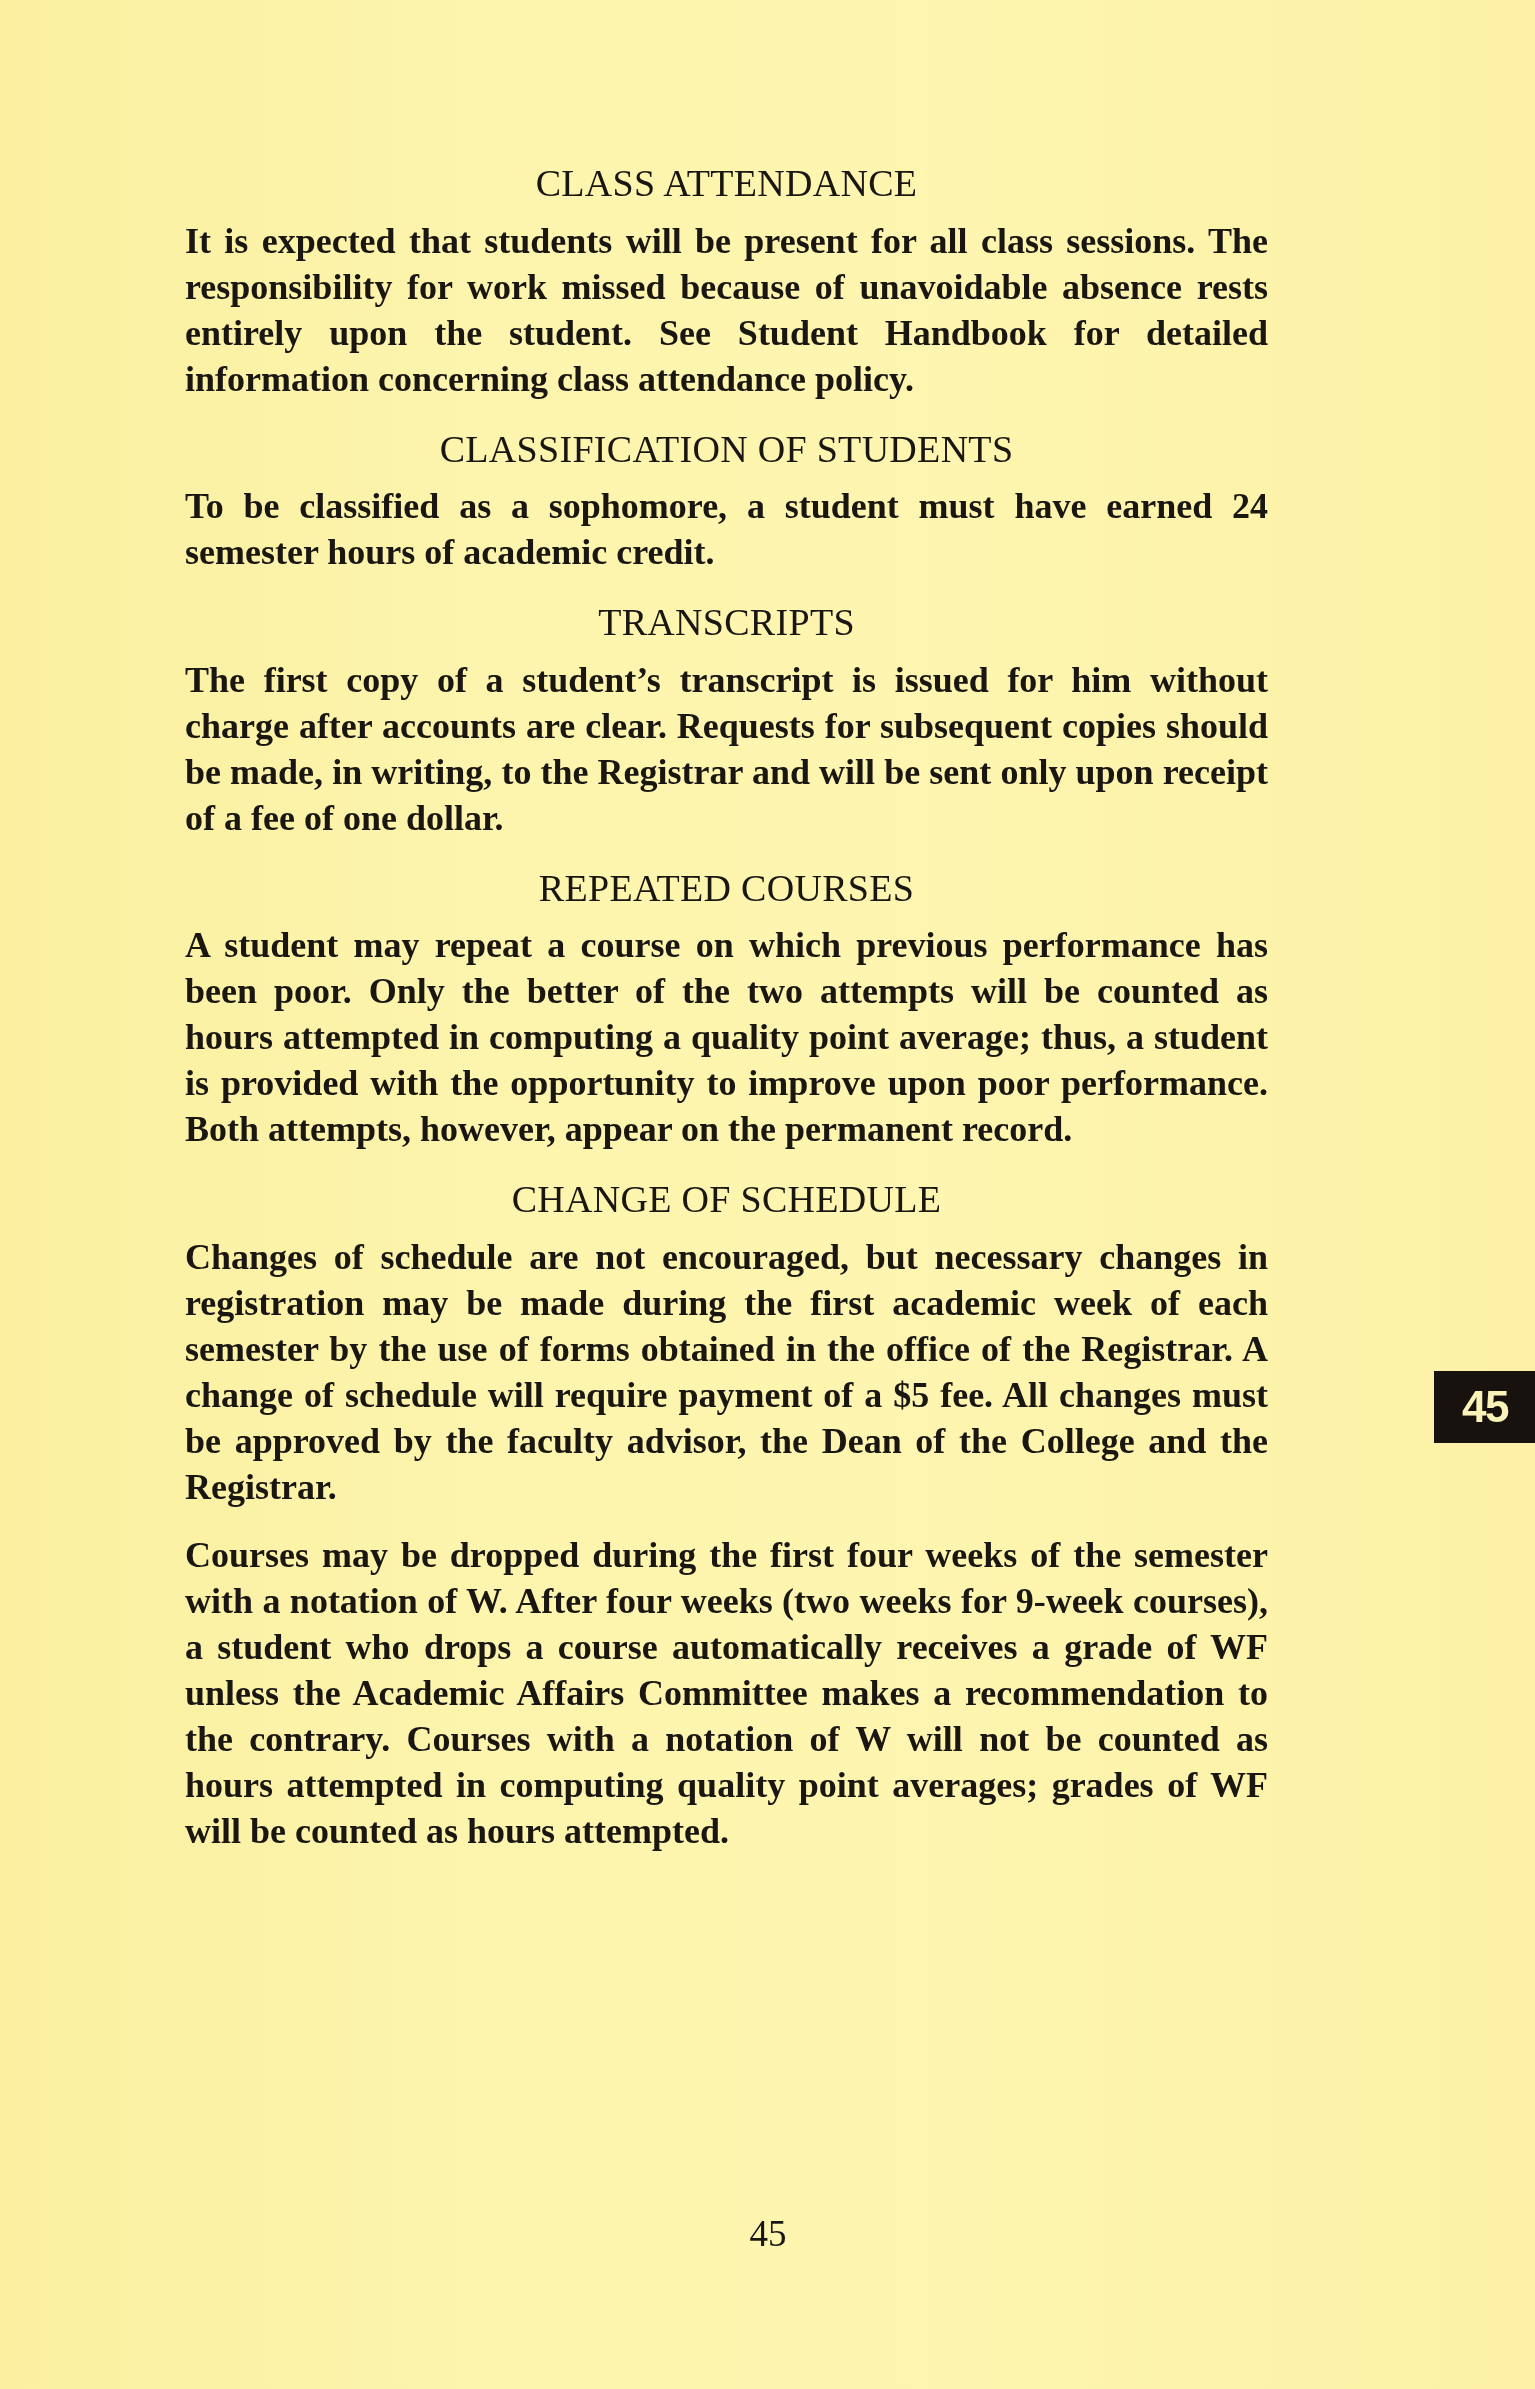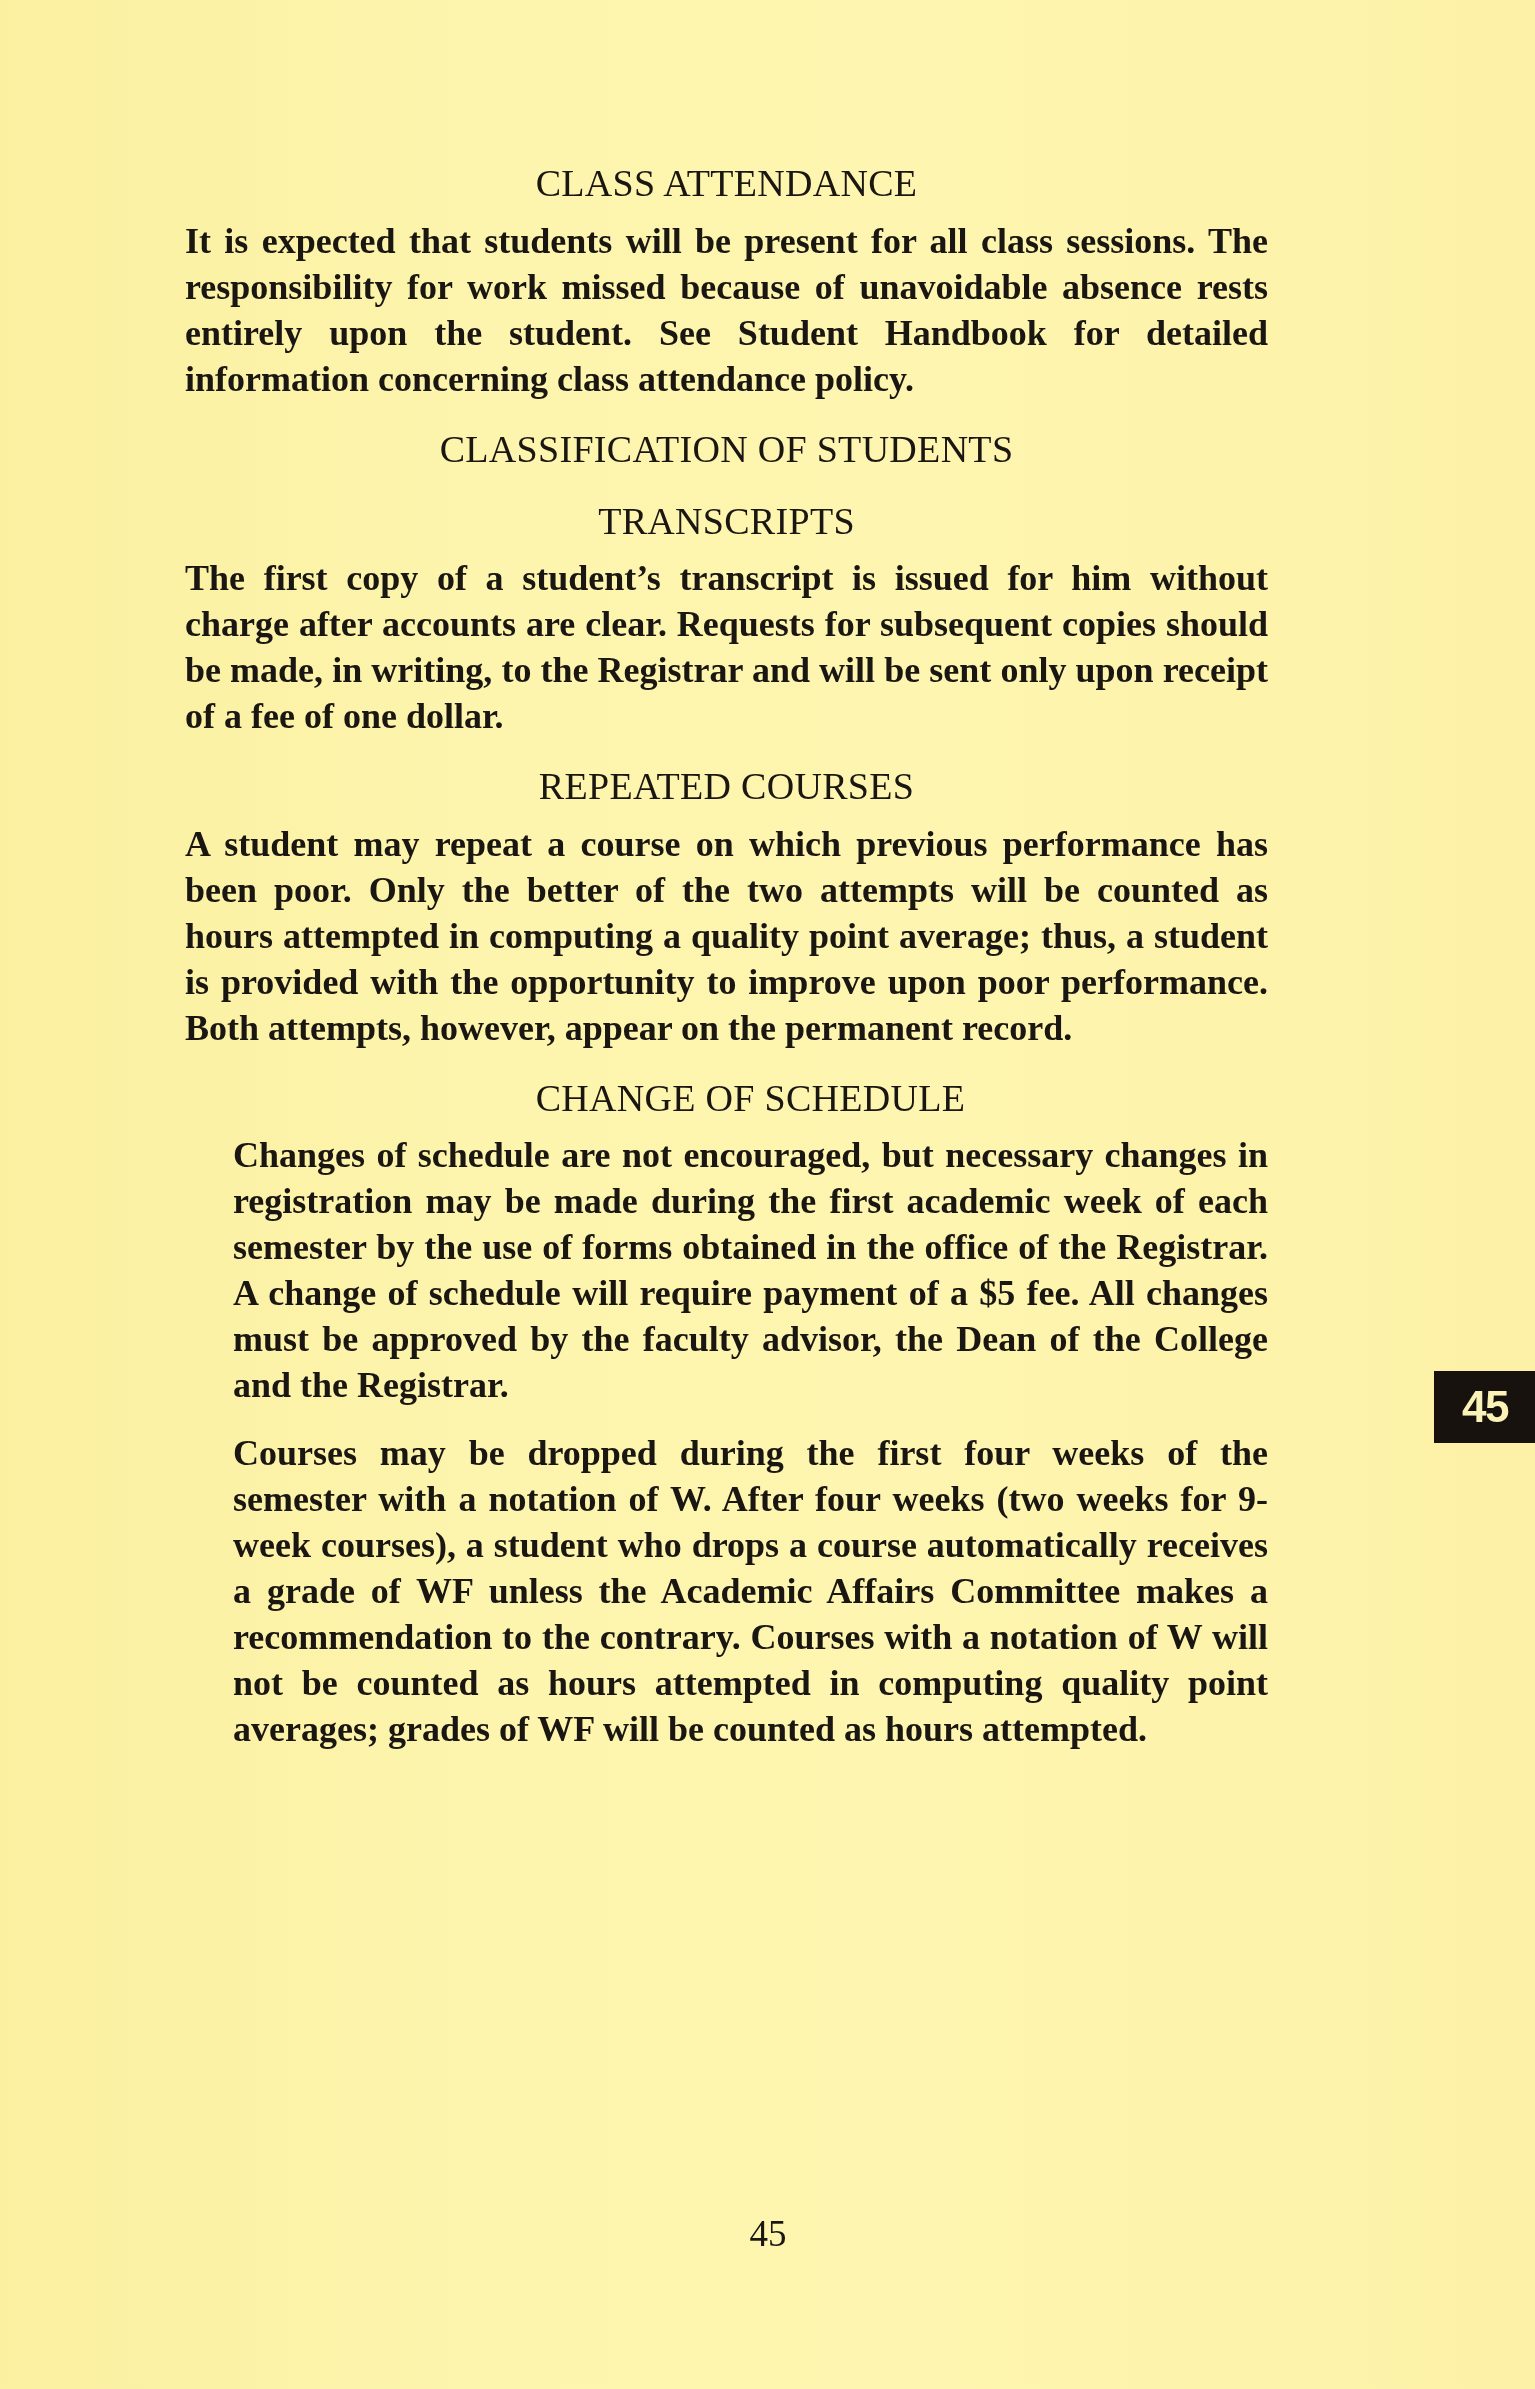--- a/index.html
+++ b/index.html
@@ -41,21 +41,21 @@
     .para + .para {
       margin-top: 22px;
     }
     .section {
       margin-bottom: 23px;
     }
     .section.s-class-attendance { }
     .section.s-classification { margin-top: 10px; }
     .section.s-transcripts { margin-top: 1px; }
     .section.s-repeated { margin-top: 5px; }
-    .section.s-change { margin-top: 1.4px; margin-left: 48px; }
+    .section.s-change { margin-top: 1.4px; }
     .page-number {
       position: absolute;
       left: 0;
       width: 1536px;
       top: 2212px;
       text-align: center;
       font-size: 37px;
       line-height: 44px;
     }
     .thumb-tab {
@@ -79,20 +79,21 @@
 
 <div class="page">
 
   <div class="section s-class-attendance">
     <h2 class="section-heading">CLASS ATTENDANCE</h2>
     <p class="para">It is expected that students will be present for all class ses­sions. The responsibility for work missed because of unavoid­able absence rests entirely upon the student. See Student Hand­book for detailed information concerning class attendance policy.</p>
   </div>
 
   <div class="section s-classification">
     <h2 class="section-heading">CLASSIFICATION OF STUDENTS</h2>
+    <p class="para">To be classified as a sophomore, a student must have earned 24 semester hours of academic credit.</p>
   </div>
 
   <div class="section s-transcripts">
     <h2 class="section-heading">TRANSCRIPTS</h2>
     <p class="para">The first copy of a student’s transcript is issued for him with­out charge after accounts are clear. Requests for subsequent copies should be made, in writing, to the Registrar and will be sent only upon receipt of a fee of one dollar.</p>
   </div>
 
   <div class="section s-repeated">
     <h2 class="section-heading">REPEATED COURSES</h2>
     <p class="para">A student may repeat a course on which previous perform­ance has been poor. Only the better of the two attempts will be counted as hours attempted in computing a quality point aver­age; thus, a student is provided with the opportunity to improve upon poor performance. Both attempts, however, appear on the permanent record.</p>

